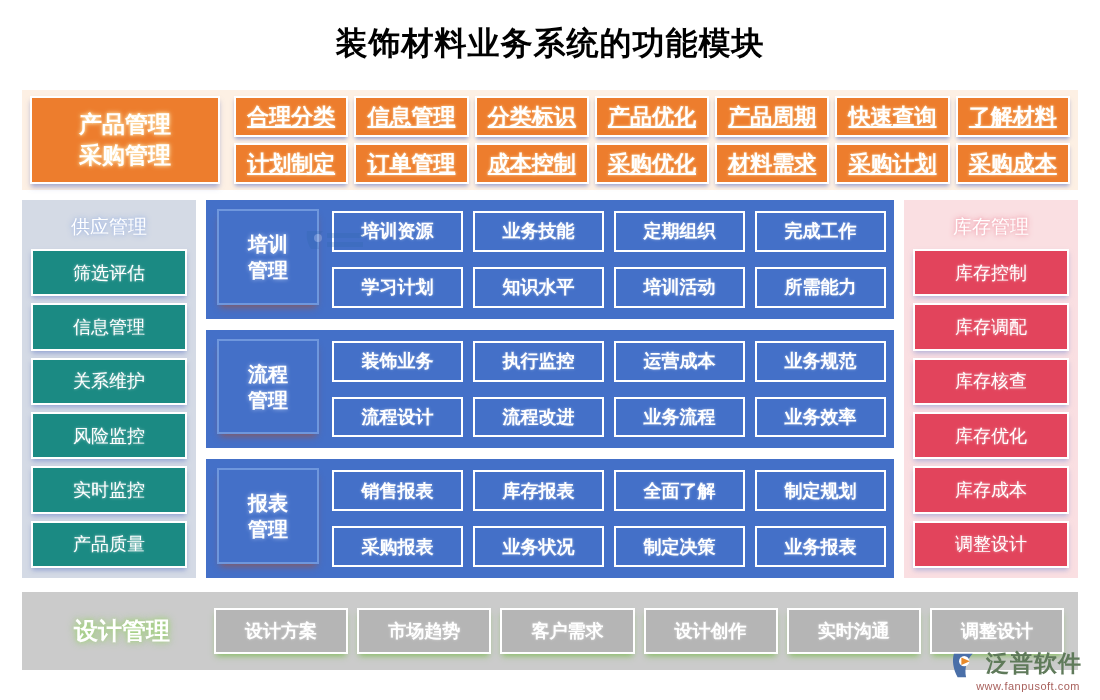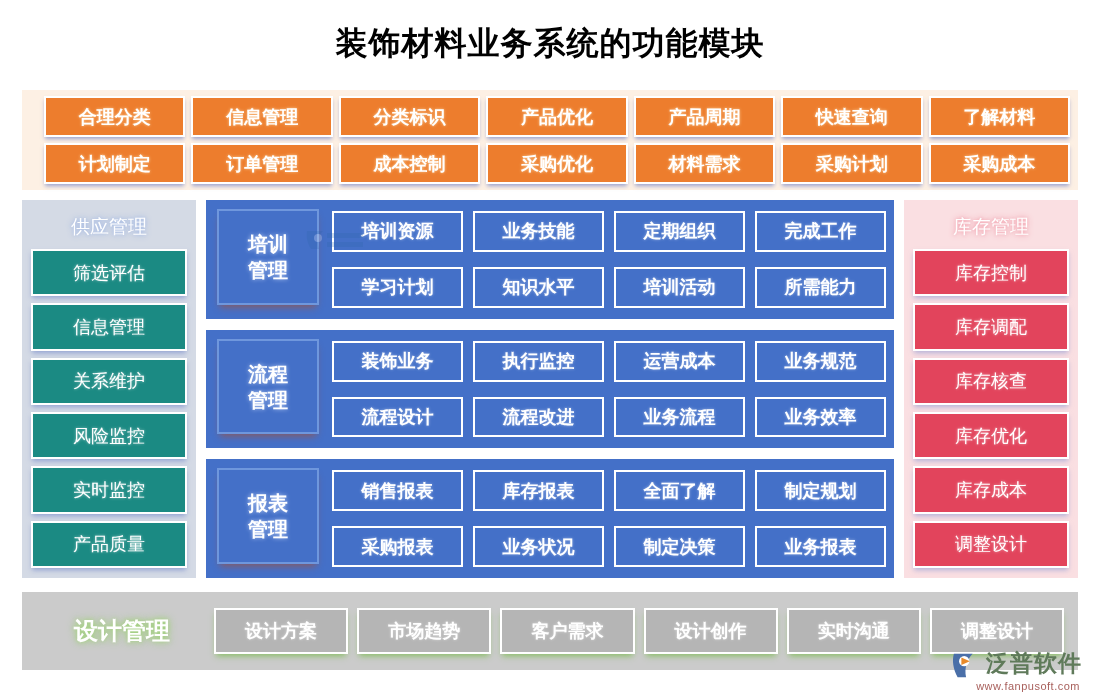--- a/index.html
+++ b/index.html
@@ -62,23 +62,24 @@
     gap: 6px;
     flex: 1;
   }
   .orange-cell {
     flex: 1;
     background: #ed7d2d;
     border: 2px solid #ffffff;
     box-shadow: 0 3px 4px -1px rgba(90,110,190,0.6);
     display: flex; align-items: center; justify-content: center;
     color: #ffffff;
-    font-size: 18px; font-weight: bold;
+    font-size: 22px; font-weight: bold;
     white-space: nowrap;
     text-shadow: 0 0 3px rgba(255,230,185,0.8);
+    text-decoration: underline;
   }
 
   
   .mid {
     position: absolute;
     left: 22px; top: 200px;
     width: 1056px; height: 378px;
     display: flex;
     gap: 10px;
   }
@@ -235,20 +236,24 @@
   }
 </style>
 </head>
 <body>
 
 <div id="page">
 
   <div class="page-title">装饰材料业务系统的功能模块</div>
 
   <div class="orange-band">
+    <div class="orange-lead">
+      <span>产品管理</span>
+      <span>采购管理</span>
+    </div>
     <div class="orange-grid">
       <div class="orange-row">
         <div class="orange-cell">合理分类</div>
         <div class="orange-cell">信息管理</div>
         <div class="orange-cell">分类标识</div>
         <div class="orange-cell">产品优化</div>
         <div class="orange-cell">产品周期</div>
         <div class="orange-cell">快速查询</div>
         <div class="orange-cell">了解材料</div>
       </div>

